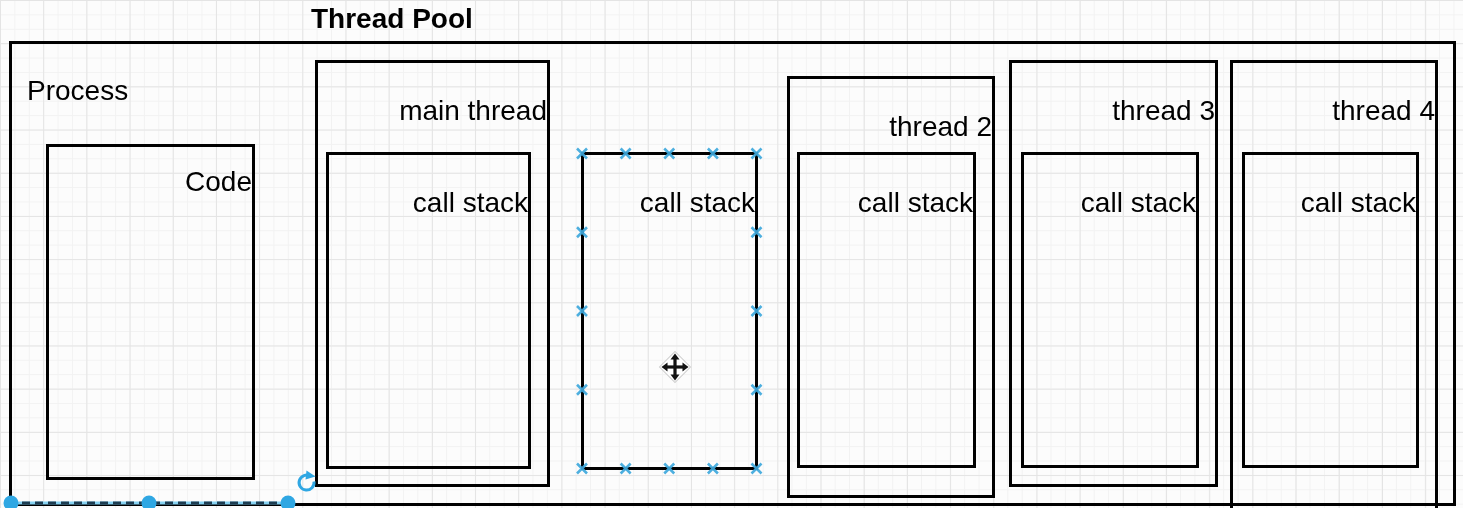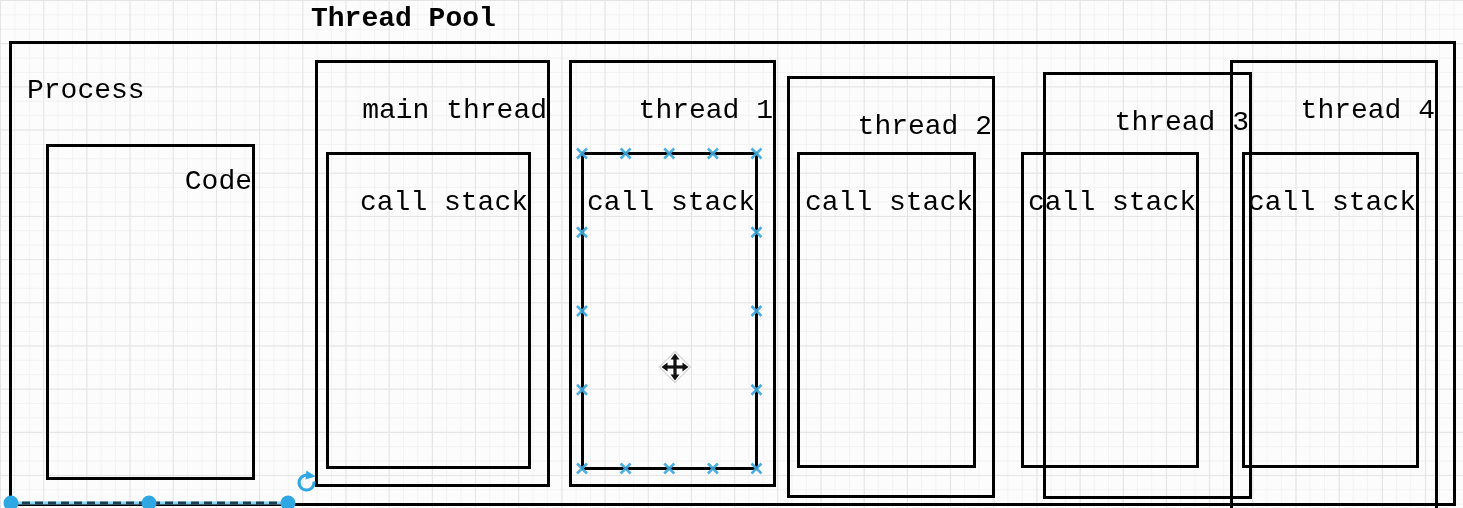--- a/index.html
+++ b/index.html
@@ -1,20 +1,20 @@
 <!DOCTYPE html>
 <html><head>
 <meta charset="utf-8">
 <style>
   html,body{margin:0;padding:0;background:#fff;}
   #canvas{
     position:relative;
     width:1463px;height:508px;
     overflow:hidden;
-    font-family:Liberation Mono, monospace;
+    font-family:Liberation Sans, sans-serif;
     background-color:#fcfcfc;
     background-image:
       linear-gradient(#e4e4e4 1px, transparent 1px),
       linear-gradient(90deg, #e4e4e4 1px, transparent 1px),
       linear-gradient(#f2f2f2 1px, transparent 1px),
       linear-gradient(90deg, #f2f2f2 1px, transparent 1px);
     background-size:43.2px 43.2px,43.2px 43.2px,14.4px 14.4px,14.4px 14.4px;
     color:#000;
   }
   .shape{position:absolute;border:3px solid #000;background:transparent;box-sizing:border-box;}
@@ -37,35 +37,32 @@
     <div class="lbl lbl-center" style="top:20px;">Code</div>
   </div>
 
   <div class="shape" style="left:315px;top:60px;width:235px;height:427px;">
     <div class="lbl lbl-center" style="top:33px;">main thread</div>
   </div>
   <div class="shape" style="left:326px;top:152px;width:205px;height:317px;">
     <div class="lbl lbl-center" style="top:33px;">call stack</div>
   </div>
 
-  <div class="shape" style="left:569px;top:60px;width:207px;height:427px;">
-    <div class="lbl lbl-center" style="top:33px;">thread 1</div>
-  </div>
   <div class="shape" style="left:581px;top:152px;width:177px;height:318px;">
     <div class="lbl lbl-center" style="top:33px;">call stack</div>
   </div>
 
   <div class="shape" style="left:787px;top:76px;width:208px;height:422px;">
     <div class="lbl lbl-center" style="top:33px;">thread 2</div>
   </div>
   <div class="shape" style="left:797px;top:152px;width:179px;height:316px;">
     <div class="lbl lbl-center" style="top:33px;">call stack</div>
   </div>
 
-  <div class="shape" style="left:1009px;top:72px;width:209px;height:427px;margin-left:34px;">
+  <div class="shape" style="left:1009px;top:60px;width:209px;height:427px;">
     <div class="lbl lbl-center" style="top:33px;">thread 3</div>
   </div>
   <div class="shape" style="left:1021px;top:152px;width:178px;height:316px;">
     <div class="lbl lbl-center" style="top:33px;">call stack</div>
   </div>
 
   <div class="shape" style="left:1230px;top:60px;width:208px;height:507px;">
     <div class="lbl lbl-center" style="top:33px;">thread 4</div>
   </div>
   <div class="shape" style="left:1242px;top:152px;width:177px;height:316px;">

